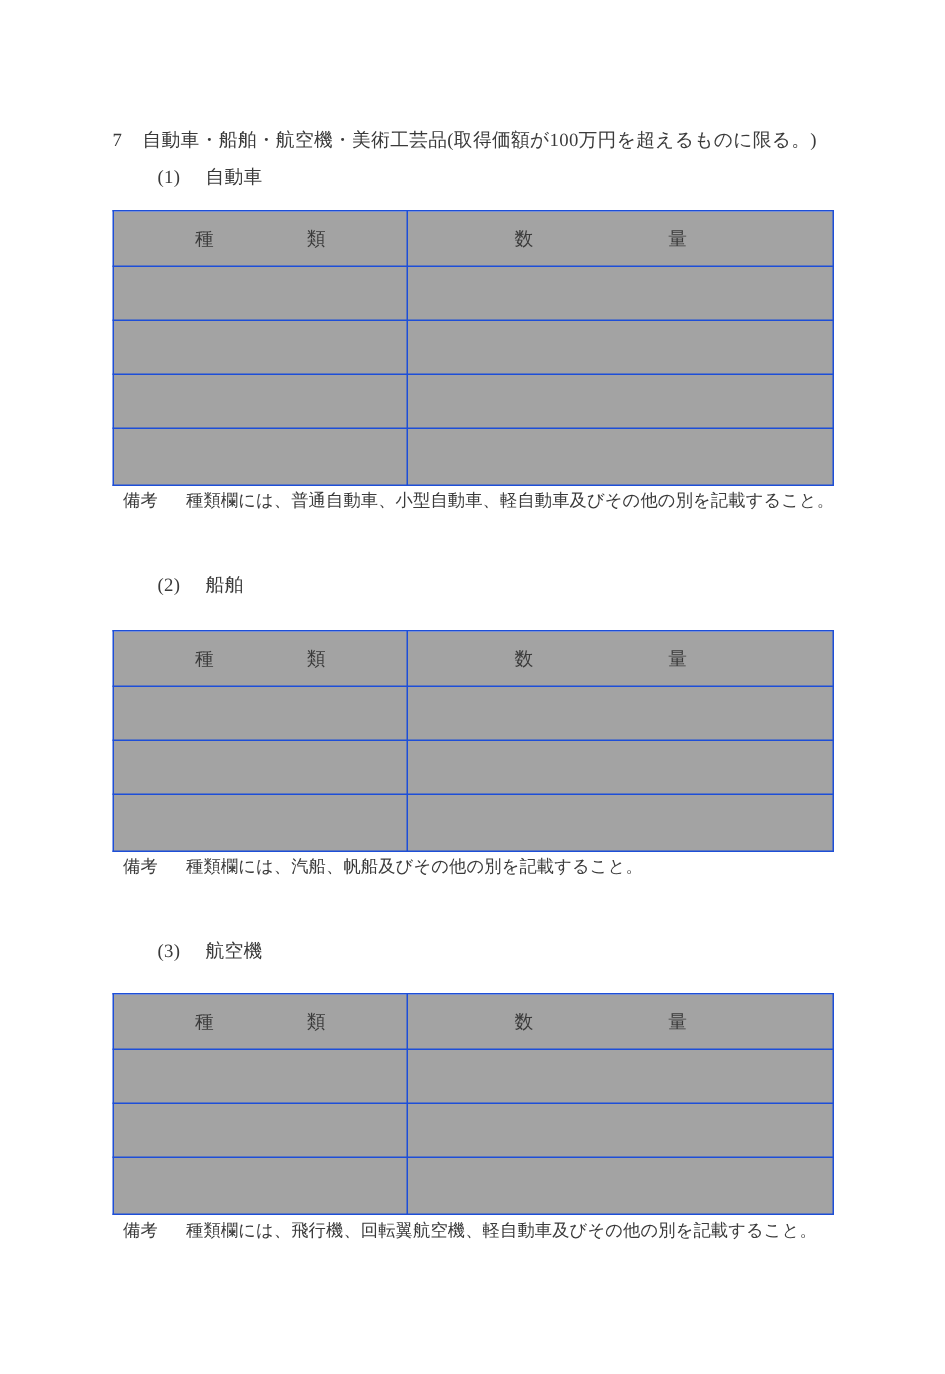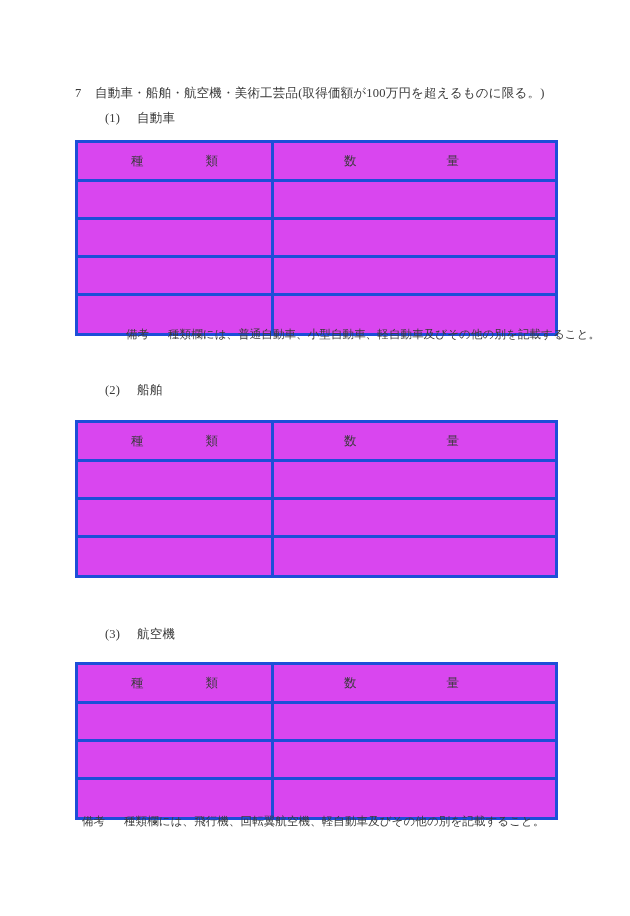--- a/index.html
+++ b/index.html
@@ -53,22 +53,22 @@
   
   .tbl {
     position: absolute;
     left: 75px;
     width: 480px;
     border-collapse: collapse;
     background: #fbfbfb;
     table-layout: fixed;
   }
   .tbl td {
-    border: 3px solid #1d4ed8;
-    background: #d946ef;
+    border: 1px solid #1d4ed8;
+    background: #a3a3a3;
     padding: 0;
     height: 35px;
     font-family: Liberation Mono, monospace;
   }
   .tbl col.c1 { width: 196px; }
   .tbl col.c2 { width: 284px; }
 
   .tbl tr.head td {
     height: 36px;
     text-align: center;
@@ -146,21 +146,21 @@
           <td></td>
           <td></td>
         </tr>
       <tr class="tall">
           <td></td>
           <td></td>
         </tr>
     </tbody>
   </table>
 
-  <div class="note" style="top:326px;margin-left:44px;">
+  <div class="note" style="top:326px;">
     <span class="lbl">備考</span><span>種類欄には、普通自動車、小型自動車、軽自動車及びその他の別を記載すること。</span>
   </div>
 
   <div class="sub-title" style="top:382px;">
     <span class="paren">(2)</span><span>船舶</span>
   </div>
 
   <table class="tbl" style="top:420px;">
     <colgroup>
         <col class="c1">
@@ -187,20 +187,23 @@
           <td></td>
           <td></td>
         </tr>
       <tr class="tall">
           <td></td>
           <td></td>
         </tr>
     </tbody>
   </table>
 
+  <div class="note" style="top:570px;">
+    <span class="lbl">備考</span><span>種類欄には、汽船、帆船及びその他の別を記載すること。</span>
+  </div>
 
   <div class="sub-title" style="top:626px;">
     <span class="paren">(3)</span><span>航空機</span>
   </div>
 
   <table class="tbl" style="top:662px;">
     <colgroup>
         <col class="c1">
         <col class="c2">
       </colgroup>

